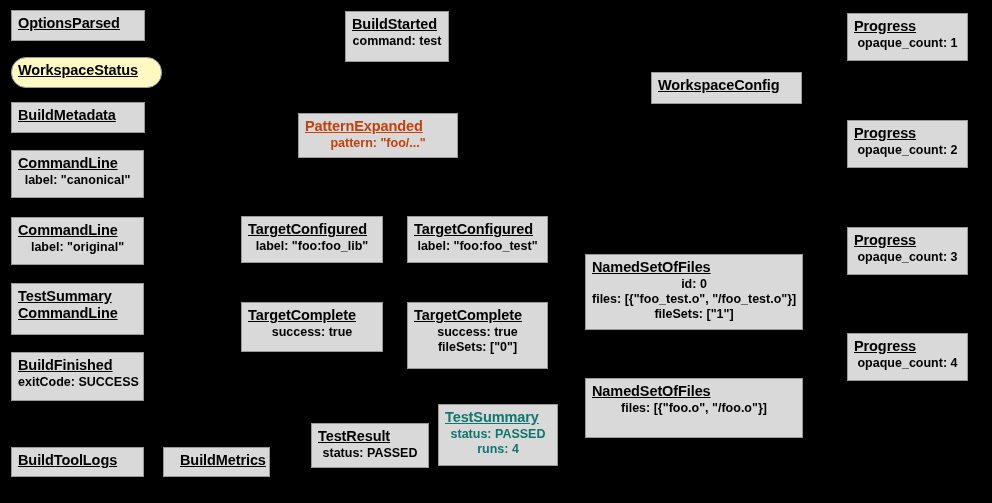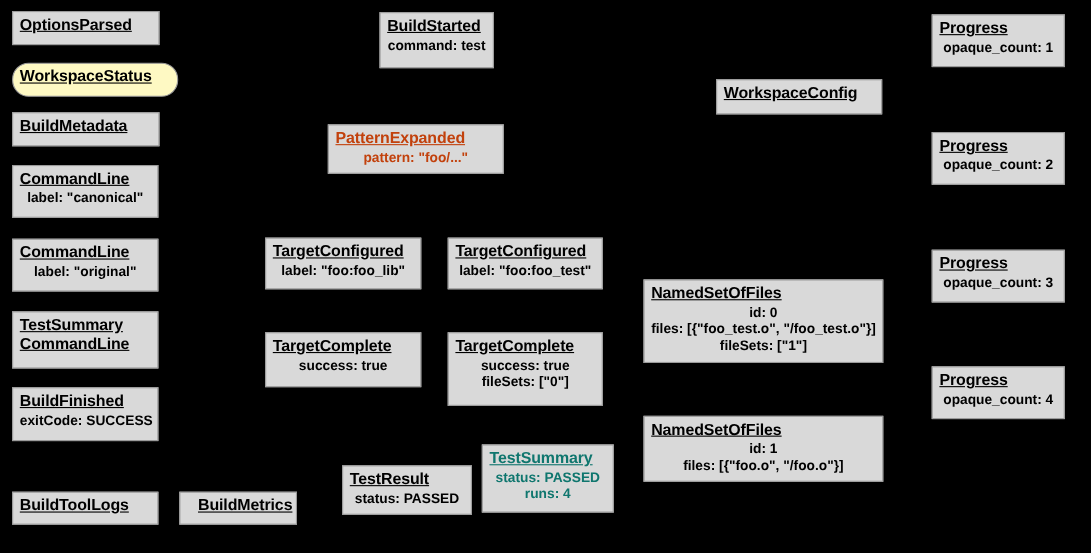--- a/index.html
+++ b/index.html
@@ -142,21 +142,20 @@
       <div class="node-title">NamedSetOfFiles</div>
       <div class="node-fields">
         <div class="node-field">id: 0</div>
         <div class="node-field">files: [{"foo_test.o", "/foo_test.o"}]</div>
         <div class="node-field">fileSets: ["1"]</div>
       </div>
     </div>
     <div class="node" style="left: 585px; top: 378px; width: 218px; height: 60px; background: rgb(217, 217, 217); border-color: rgb(154, 154, 154); color: rgb(0, 0, 0);">
       <div class="node-title">NamedSetOfFiles</div>
       <div class="node-fields">
-        <div class="node-field">id: 1</div>
         <div class="node-field">files: [{"foo.o", "/foo.o"}]</div>
       </div>
     </div>
     <div class="node" style="left: 847px; top: 13px; width: 121px; height: 48px; background: rgb(217, 217, 217); border-color: rgb(154, 154, 154); color: rgb(0, 0, 0);">
       <div class="node-title">Progress</div>
       <div class="node-fields">
         <div class="node-field">opaque_count: 1</div>
       </div>
     </div>
     <div class="node" style="left: 847px; top: 120px; width: 121px; height: 48px; background: rgb(217, 217, 217); border-color: rgb(154, 154, 154); color: rgb(0, 0, 0);">

